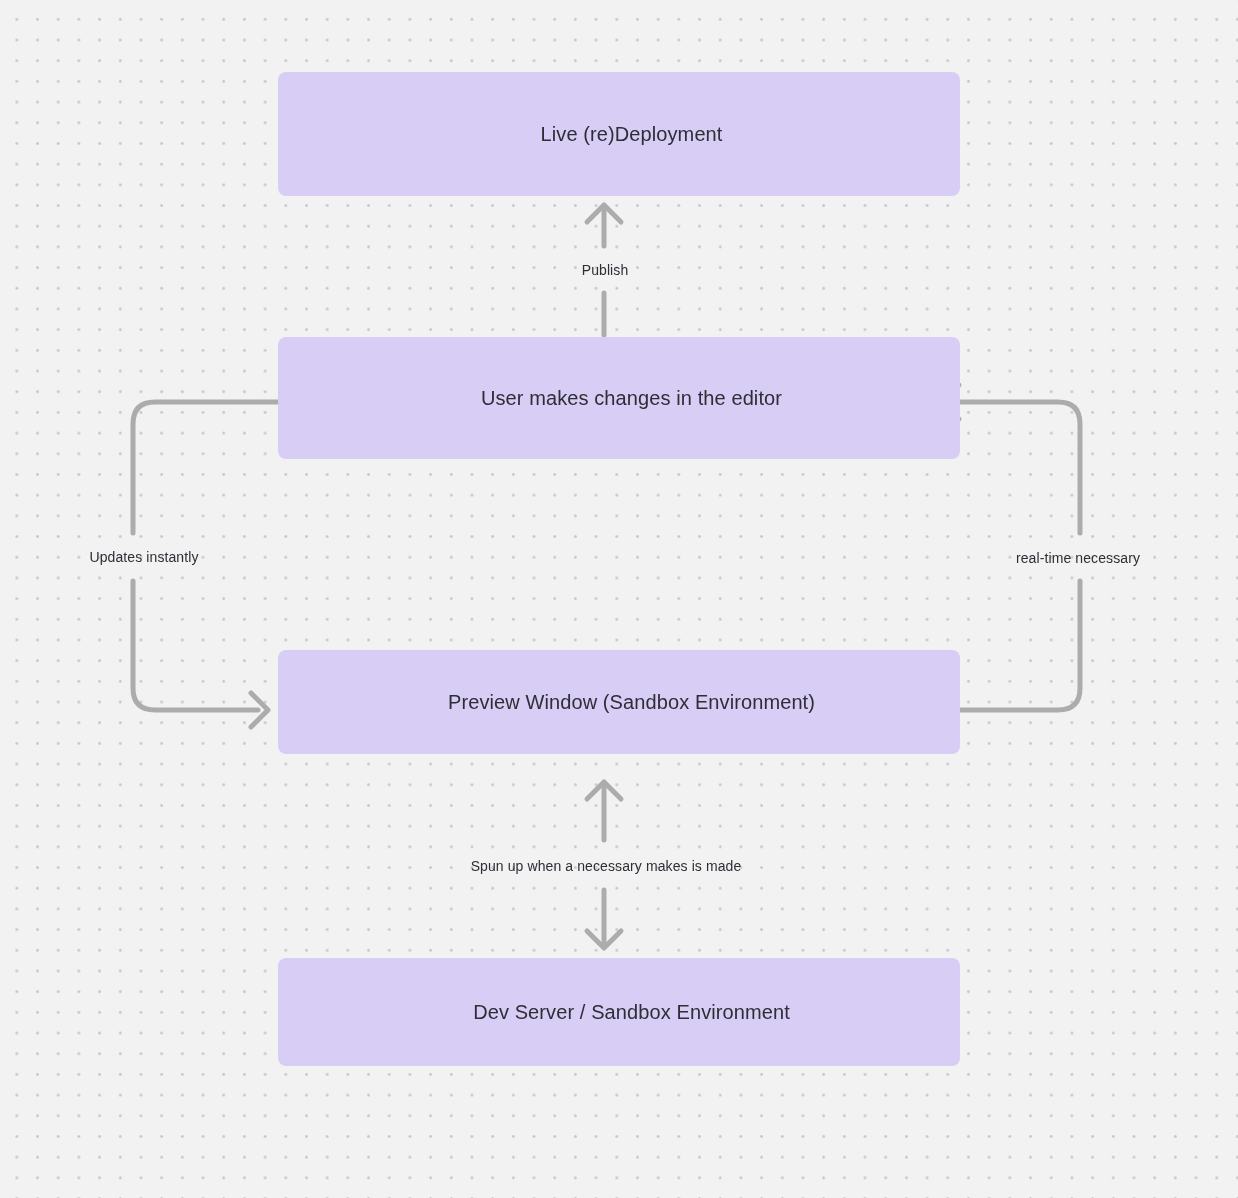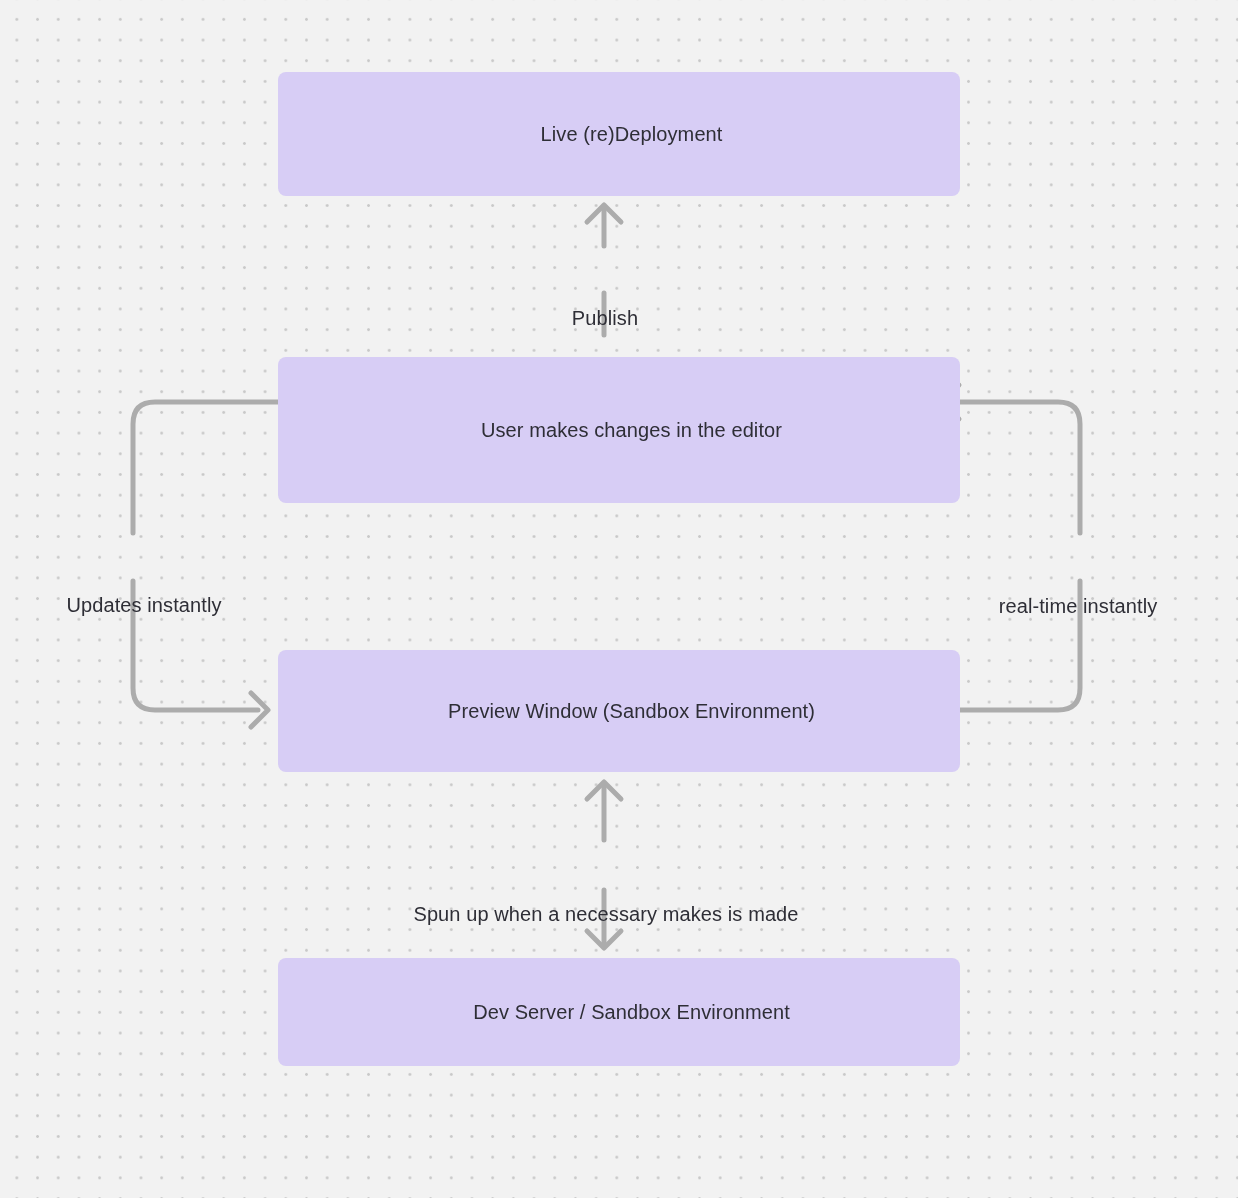--- a/index.html
+++ b/index.html
@@ -25,32 +25,31 @@
     border-radius: 8px;
     display: flex;
     align-items: center;
     justify-content: center;
     font-size: 20px;
     color: #2e2e36;
     letter-spacing: 0.1px;
     padding-left: 25px;
   }
   #node-live    { top: 72px;  height: 124px; }
-  #node-user    { top: 357px; height: 146px; align-items: center; }
-  #node-preview { top: 650px; height: 122px; }
+  #node-user    { top: 337px; height: 122px; align-items: center; }
+  #node-preview { top: 650px; height: 104px; }
   #node-dev     { top: 958px; height: 108px; }
 
   .edge-label {
     position: absolute;
     transform: translate(-50%, -50%);
-    font-size: 20px;
+    font-size: 14px;
     color: #2e2e36;
     white-space: nowrap;
     letter-spacing: 0.1px;
-    margin-top: 48px;
   }
   #label-publish  { left: 605px;  top: 270px; }
   #label-updates  { left: 144px;  top: 557px; }
   #label-realtime { left: 1078px; top: 558px; }
   #label-spunup   { left: 606px;  top: 866px; }
 
   svg.edges {
     position: absolute;
     left: 0; top: 0;
     width: 1238px;
@@ -107,14 +106,14 @@
 <div class="node" id="node-preview">
   <span>Preview Window (Sandbox Environment)</span>
 </div>
 
 <div class="node" id="node-dev">
   <span>Dev Server / Sandbox Environment</span>
 </div>
 
 <div class="edge-label" id="label-publish">Publish</div>
 <div class="edge-label" id="label-updates">Updates instantly</div>
-<div class="edge-label" id="label-realtime">real-time instantly</div>
+<div class="edge-label" id="label-realtime">real-time necessary</div>
 <div class="edge-label" id="label-spunup">Spun up when a necessary makes is made</div>
 
 </body></html>

